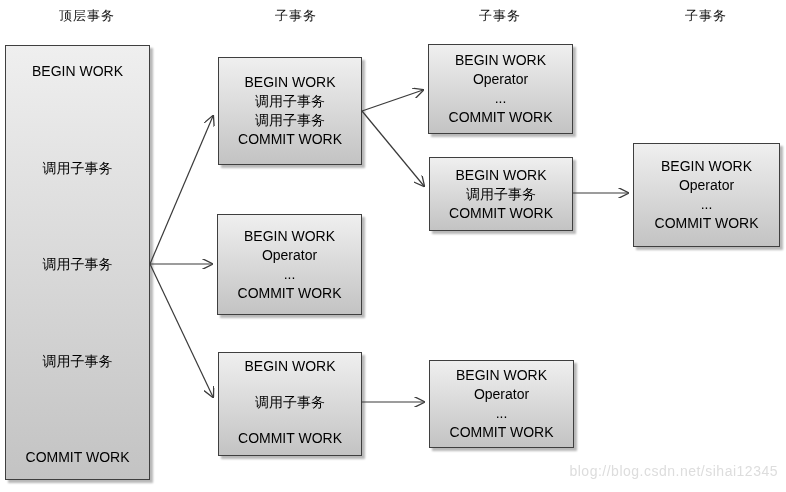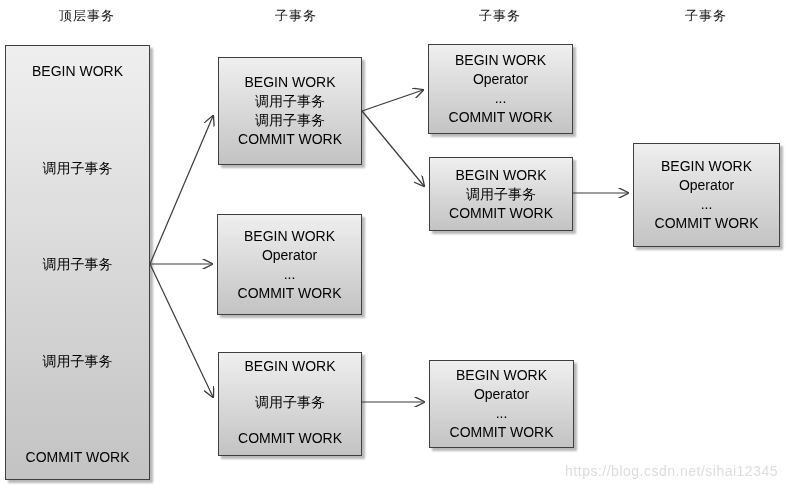--- a/index.html
+++ b/index.html
@@ -129,15 +129,15 @@
     <div class="line">COMMIT WORK</div>
   </div>
 
   <div class="box" id="box-q1" style="left:633px;top:143px;width:147px;height:104px">
     <div class="line">BEGIN WORK</div>
     <div class="line">Operator</div>
     <div class="line">...</div>
     <div class="line">COMMIT WORK</div>
   </div>
 
-  <div class="watermark">https://blog.csdn.net/sihai12345</div>
+  <div class="watermark">blog://blog.csdn.net/sihai12345</div>
 
 </div>
 
 </body></html>

